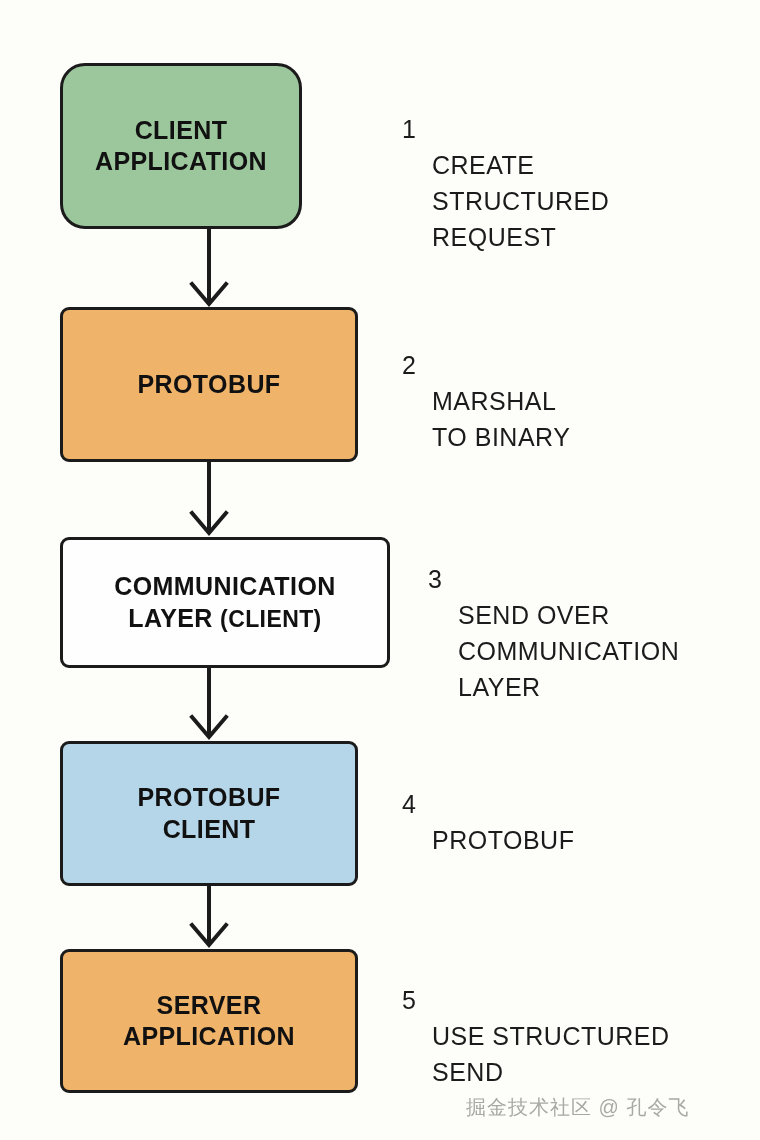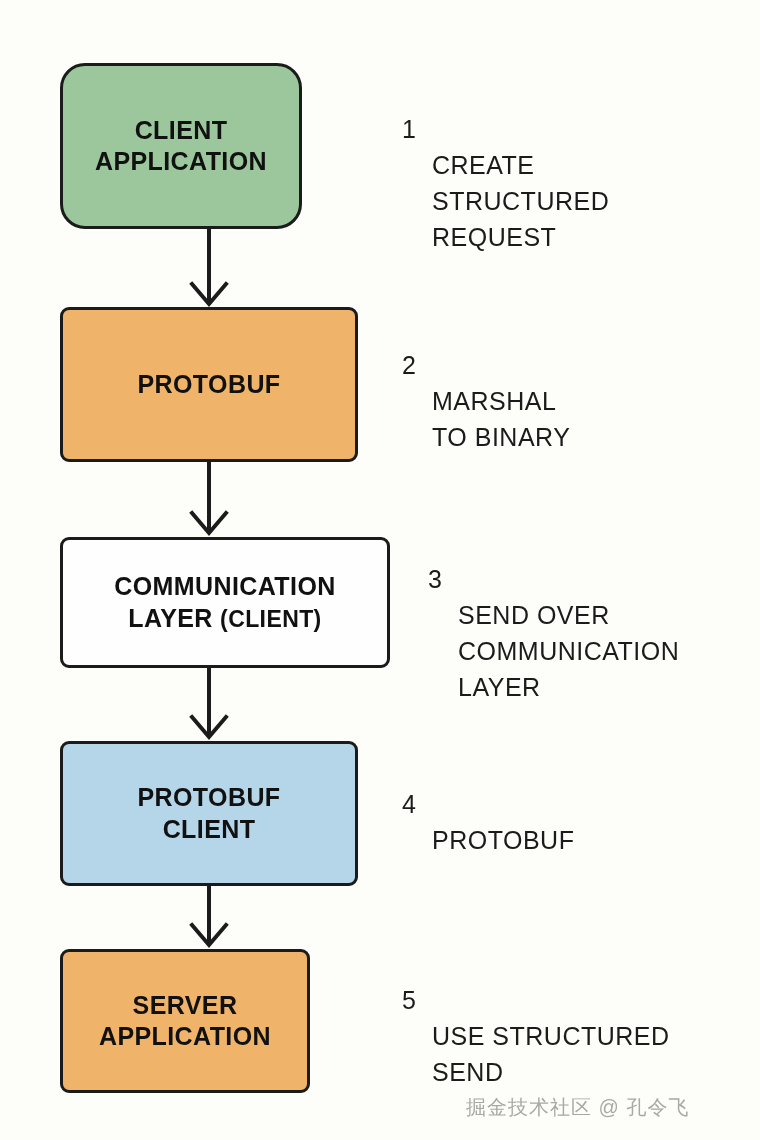--- a/index.html
+++ b/index.html
@@ -63,21 +63,21 @@
     font-size: 23px;
   }
 
   .node-decoder {
     left: 60px;  top: 741px; width: 298px; height: 145px;
     background: #b5d5e8;
     font-size: 25px;
   }
 
   .node-server {
-    left: 60px;  top: 949px; width: 250px; height: 144px;
+    left: 60px;  top: 949px; width: 298px; height: 144px;
     background: #f0b36a;
     font-size: 25px;
   }
 
   
   .arrow {
     position: absolute;
     left: 178px;
     width: 62px;
   }

